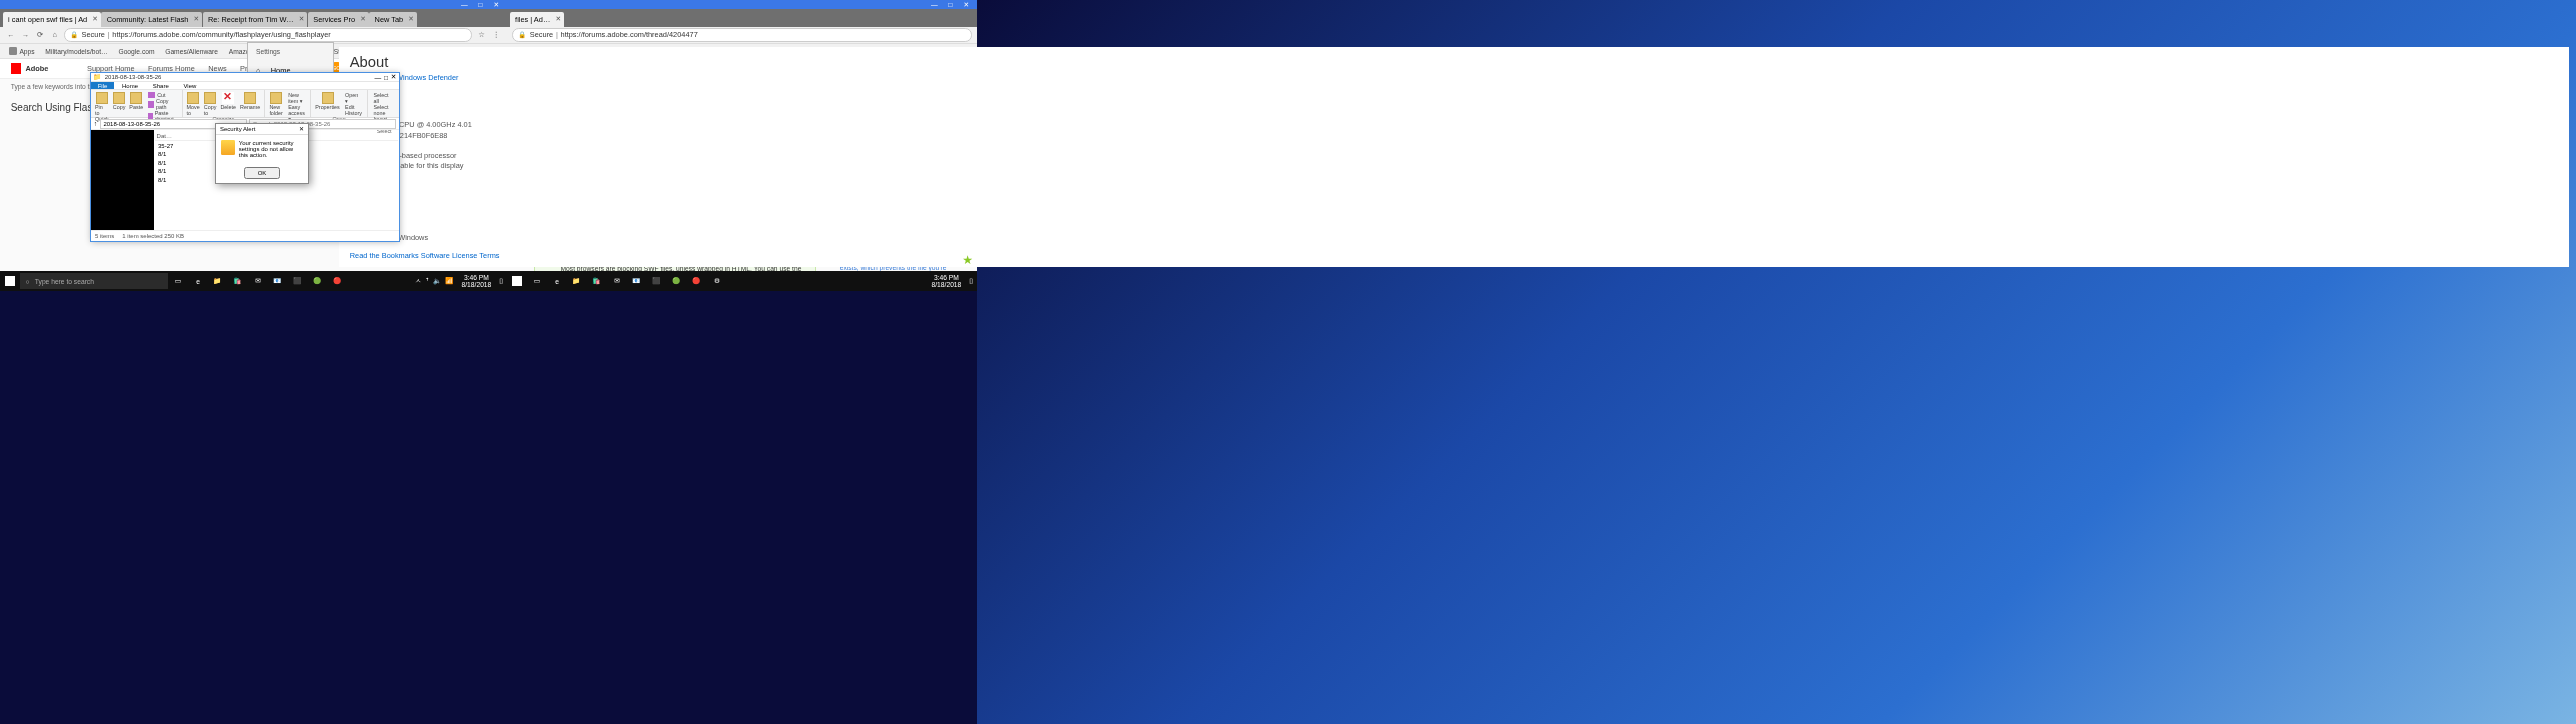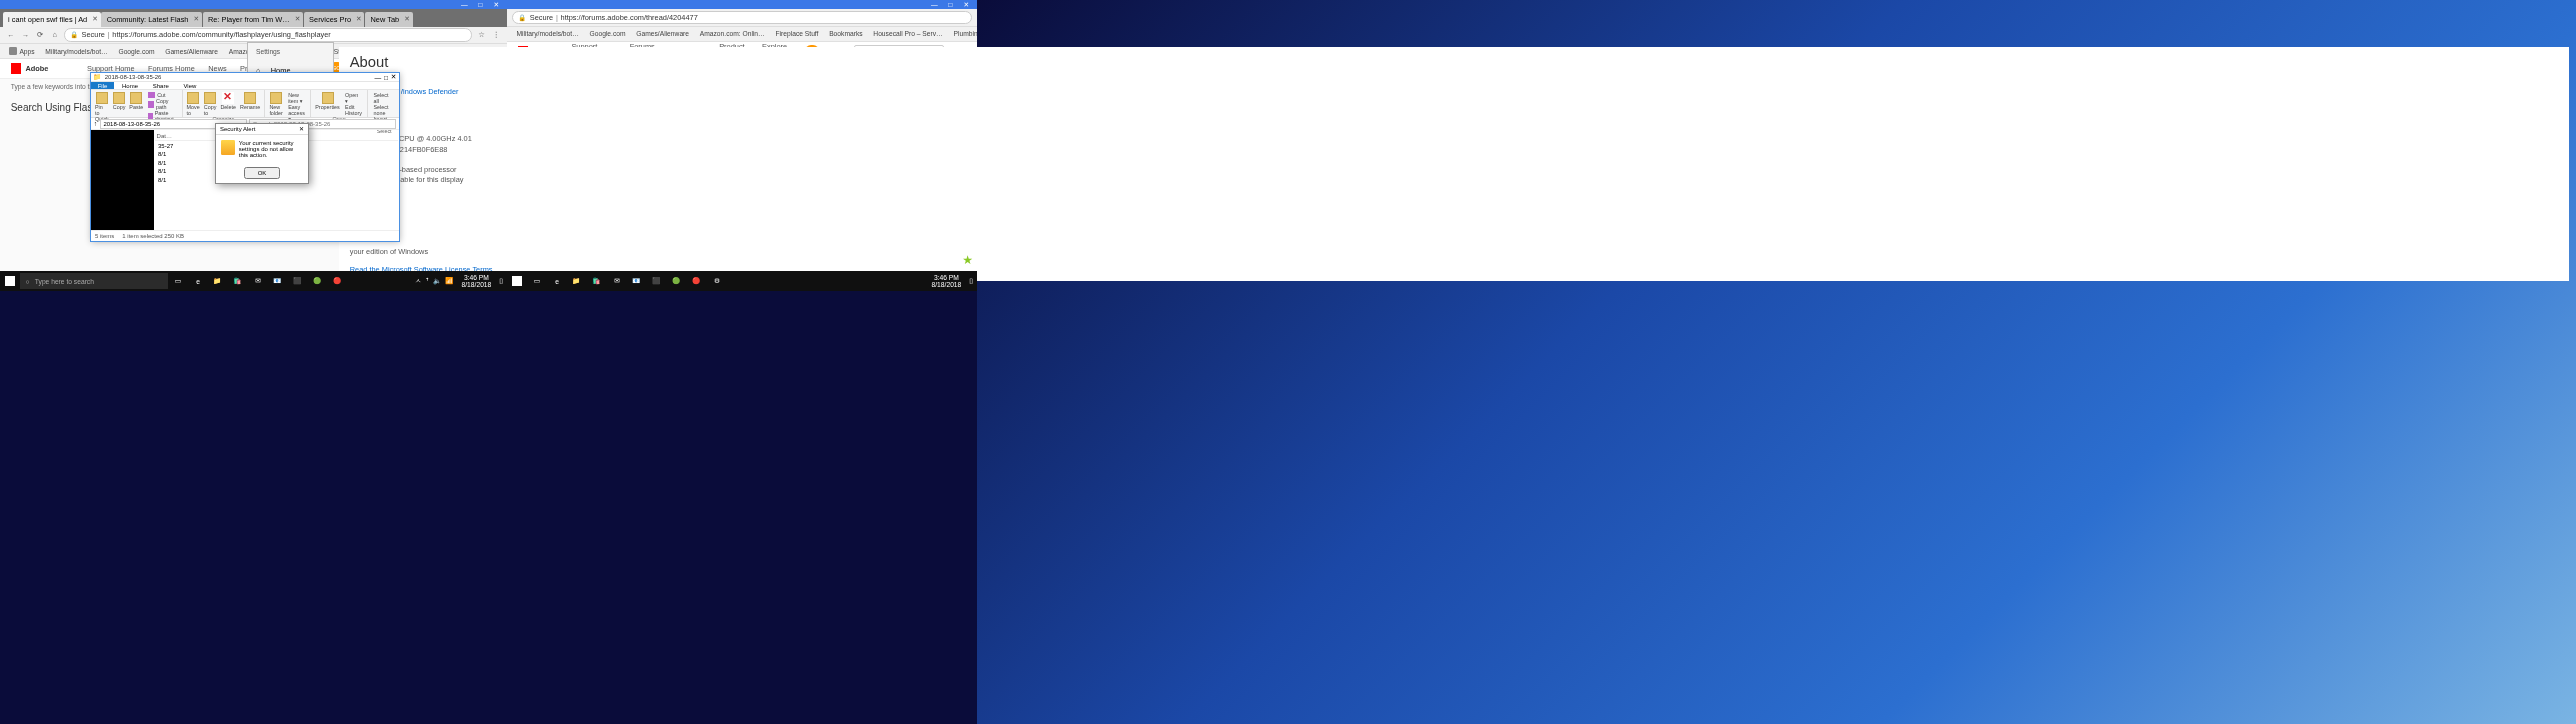--- a/index.html
+++ b/index.html
@@ -31,21 +31,21 @@
 .adobe-hdr .sbox { width:94px; height:12px; border:0.7px solid #ccc; border-radius:2px; font-size:6.7px; padding:0 4px; color:#999; }
 .page-body { flex:1; background:#fafafa; overflow:hidden; position:relative; }
 
 
 .settings-fly { position:absolute; left:247px; top:42px; width:87px; background:#f4f4f4; border:0.7px solid #bbb; font-size:7.4px; z-index:4; }
 .settings-fly .item { padding:5.4px 8px; display:flex; align-items:center; gap:5.4px; cursor:pointer; }
 .settings-fly .item .i { width:9.4px; height:9.4px; }
 
 
 .about-panel { position:absolute; left:339px; top:47px; right:6.7px; color:#333; padding:6.7px 10.7px; font-size:7.4px; z-index:3; background:#fff; }
-.about-panel h2 { font-size:14.8px; font-weight:400; margin-bottom:17px; }
+.about-panel h2 { font-size:14.8px; font-weight:400; margin-bottom:3px; }
 .about-panel a { color:#0066cc; }
 .about-panel .specline { margin:1.3px 0; color:#555; }
 
 
 .explorer { position:absolute; left:90px; top:72px; width:310px; height:170px; background:#fff; border:0.7px solid #4a90e2; box-shadow:1.3px 1.3px 6.7px rgba(0,0,0,.3); z-index:6; display:flex; flex-direction:column; font-size:6.7px; }
 .explorer .etb { height:9.4px; background:#fff; display:flex; align-items:center; padding:0 2.7px; gap:2.7px; border-bottom:0.7px solid #e5e5e5; }
 .explorer .etb .path { flex:1; font-size:6px; color:#333; display:flex; align-items:center; gap:2.7px; }
 .explorer .ribtabs { height:8px; background:#fff; display:flex; gap:1.3px; font-size:6px; border-bottom:0.7px solid #e5e5e5; align-items:flex-end; }
 .explorer .ribtabs .rt { padding:0.7px 6.7px; cursor:pointer; }
 .explorer .ribtabs .rt.file { background:#1979ca; color:#fff; }
@@ -126,21 +126,21 @@
   <div class="tab-strip">
     <div class="tab active">
         <span>i cant open swf files | Ad</span>
         <span class="x">✕</span>
       </div>
     <div class="tab">
         <span>Community: Latest Flash</span>
         <span class="x">✕</span>
       </div>
     <div class="tab">
-        <span>Re: Player from Tim W…</span>
+        <span>Re: Receipt from Tim W…</span>
         <span class="x">✕</span>
       </div>
     <div class="tab">
         <span>Services Pro</span>
         <span class="x">✕</span>
       </div>
     <div class="tab">
         <span>New Tab</span>
         <span class="x">✕</span>
       </div>
@@ -234,21 +234,21 @@
   <div class="specline">236D</div>
   <div class="specline">(TM) i7-8086K CPU @ 4.00GHz  4.01</div>
   <div class="specline">2-4E28-A033-4214FB0F6E88</div>
   <div class="specline">6042-AA533</div>
   <div class="specline">ng system, x64-based processor</div>
   <div class="specline">ch input is available for this display</div>
   <div style="height:60px"></div>
   <div class="specline">your edition of Windows</div>
   <div style="height:4px"></div>
   <div style="height:4px"></div>
-  <div><a>Read the Microsoft Software License Terms</a></div>
+  <div><a>Read the Bookmarks Software License Terms</a></div>
 </div>
 
 <div class="explorer">
   <div class="etb">
     <span>📁</span>
     <span class="path">
         <span>2018-08-13-08-35-26</span>
       </span>
     <span>—</span>
     <span>□</span>
@@ -401,20 +401,26 @@
   <div class="ft">
       <button>OK</button>
     </div>
 </div>
 
 <div class="chrome-win" style="left:507px; top:0; width:470px; height:271px;">
   <div class="title-bar">
     <div class="wb">—</div>
     <div class="wb">□</div>
     <div class="wb">✕</div>
+  </div>
+  <div class="tab-strip">
+    <div class="tab active">
+        <span>files | Ad…</span>
+        <span class="x">✕</span>
+      </div>
   </div>
   <div class="addr-bar">
     <div class="url-box">
       <span class="lock">🔒</span>
       <span>Secure</span>
       <span style="color:#888">|</span>
       <span>https://forums.adobe.com/thread/4204477</span>
     </div>
   </div>
   <div class="bm-bar">

